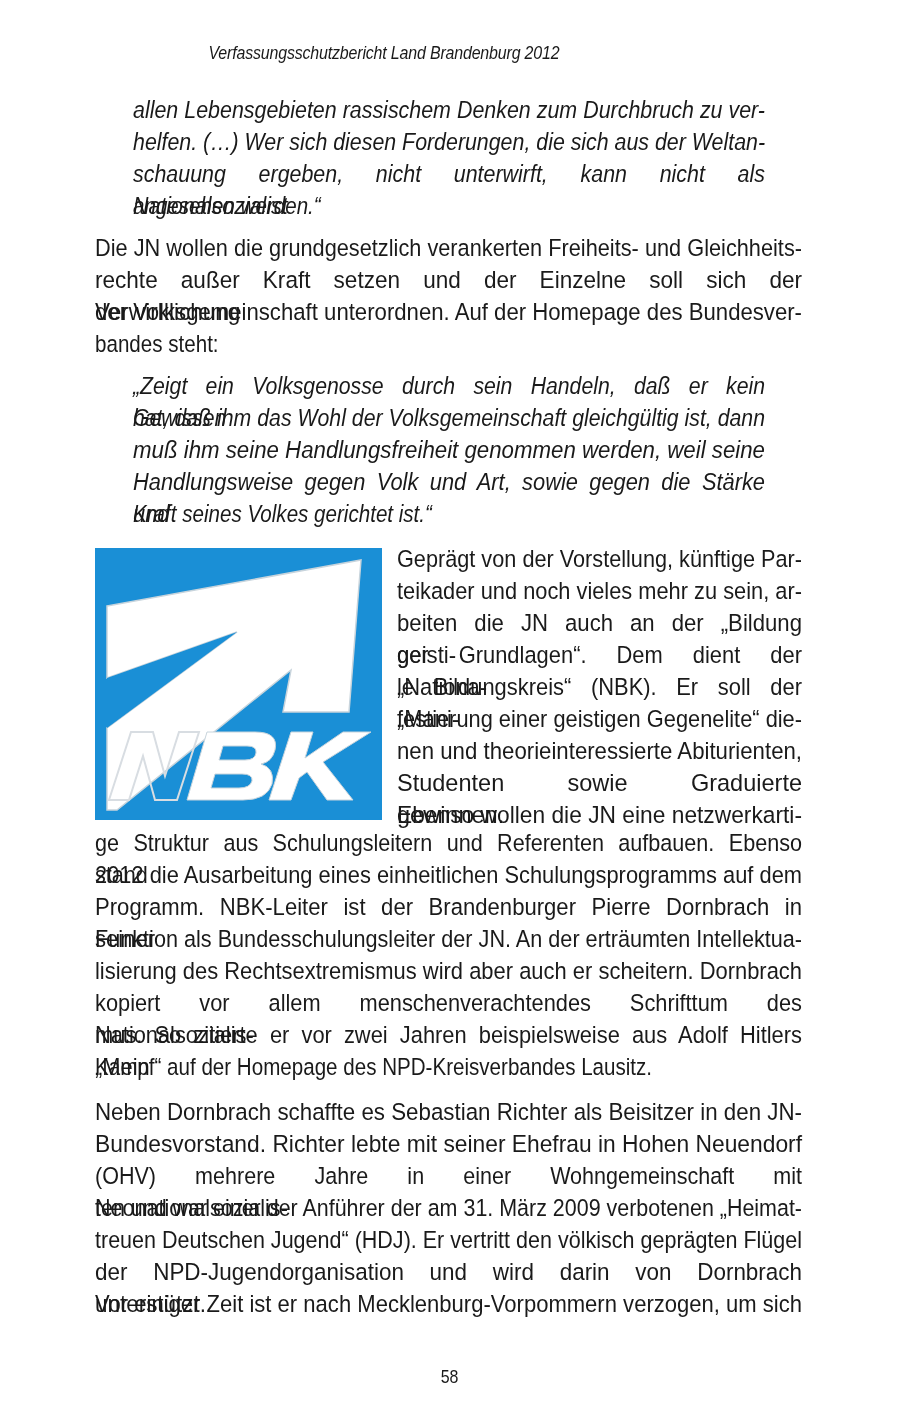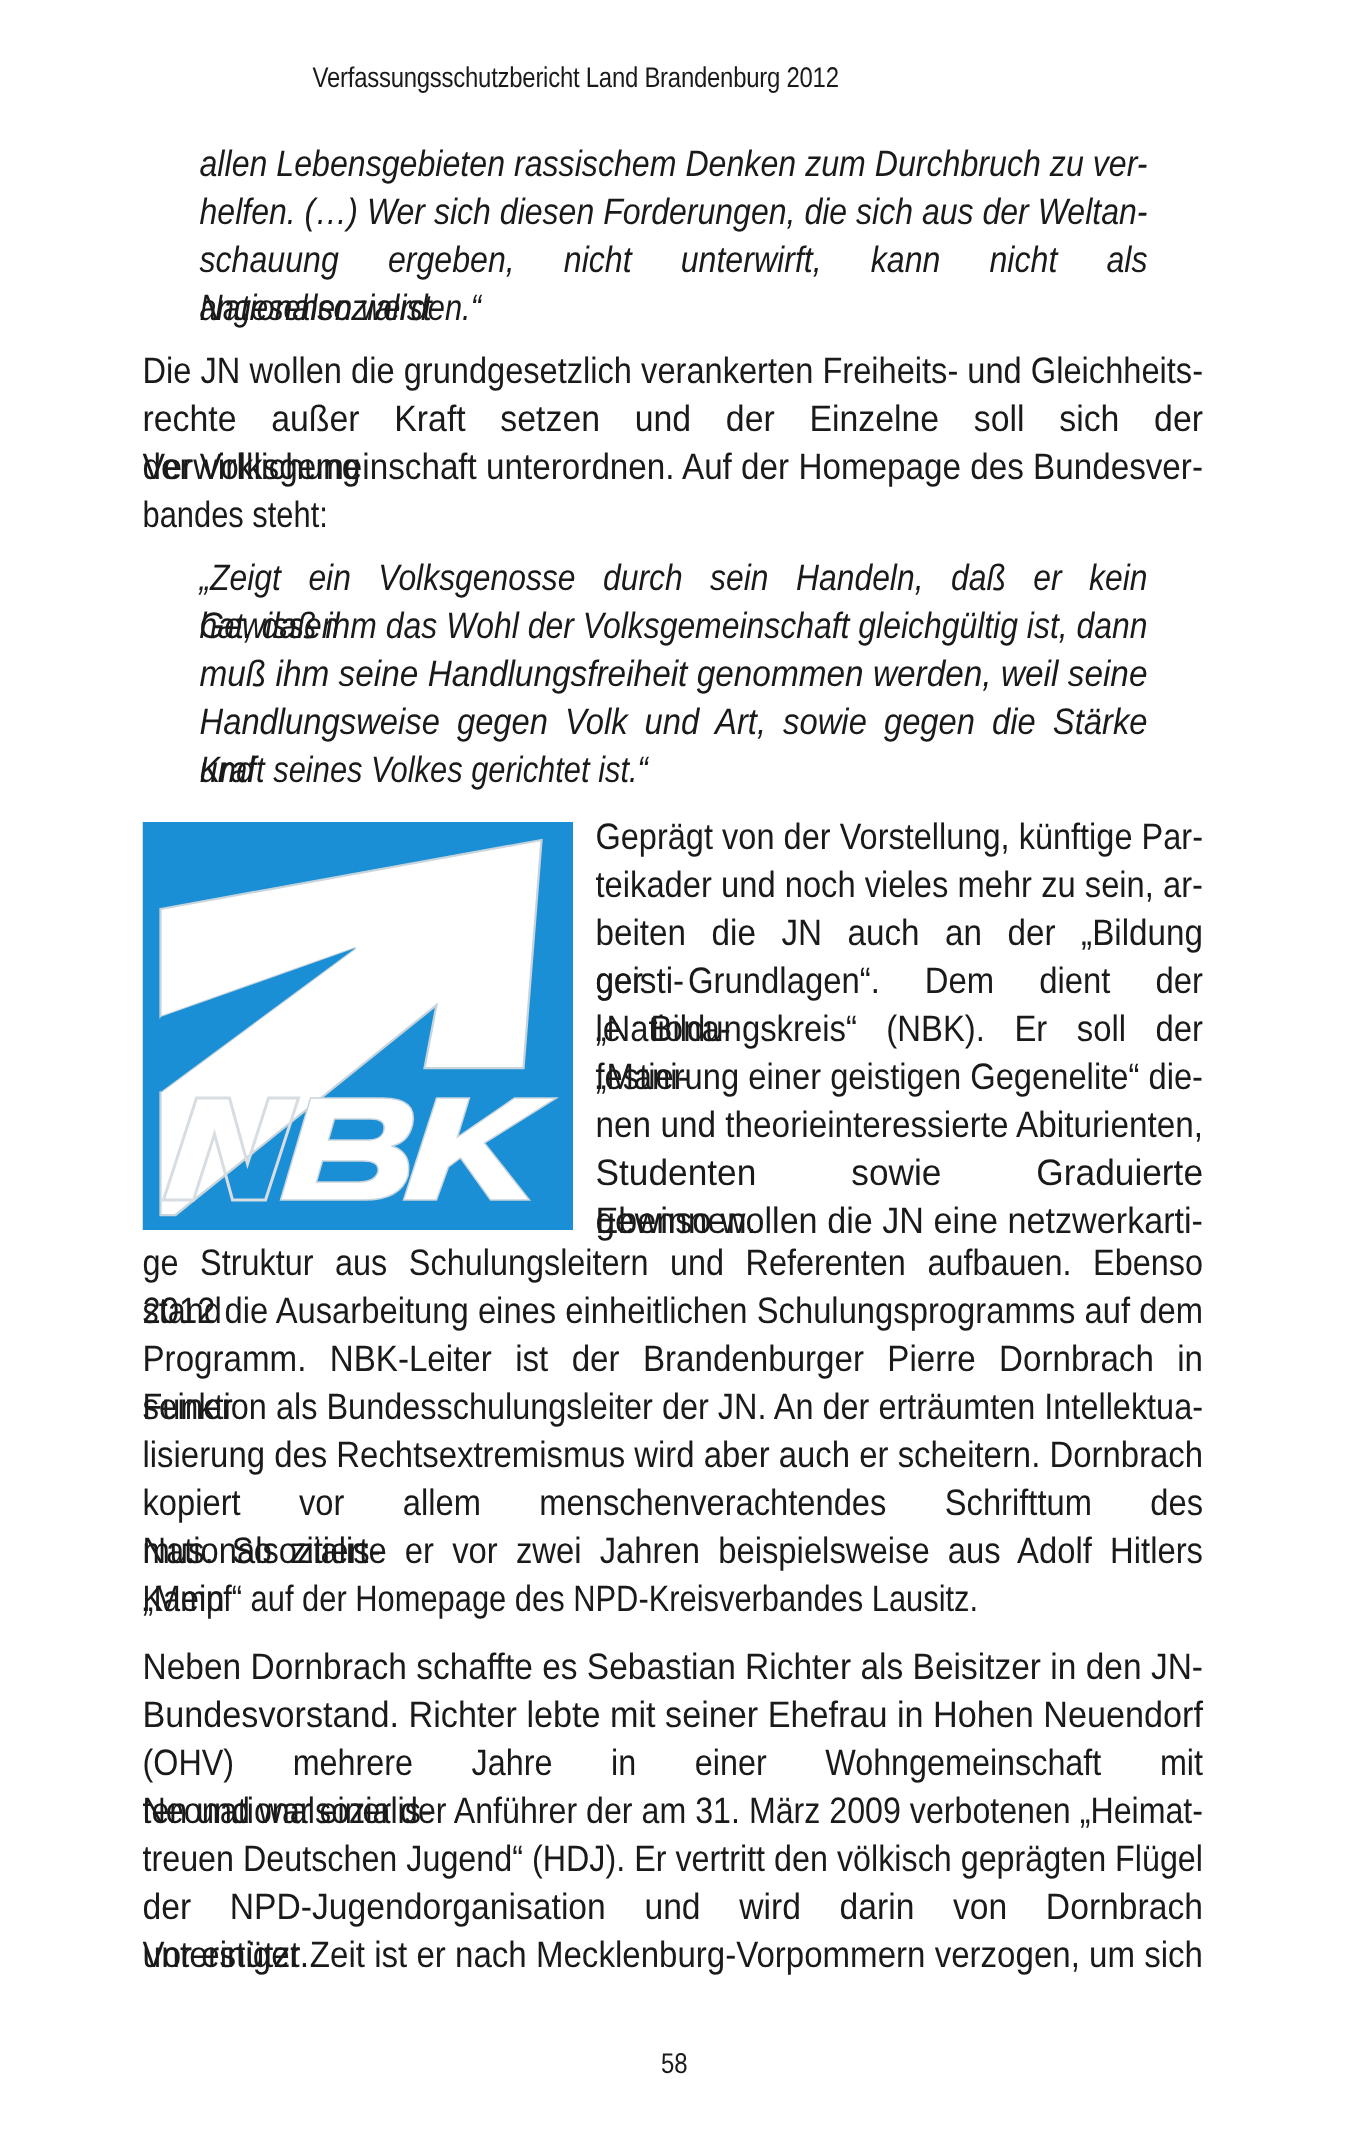--- a/index.html
+++ b/index.html
@@ -1,17 +1,17 @@
 <!DOCTYPE html>
 <html><head>
 <meta charset="utf-8">
 <style>
   html, body { margin: 0; padding: 0; background: #ffffff; }
   body { width: 900px; height: 1425px; position: relative; overflow: hidden; font-family: "Liberation Sans", sans-serif; color: #1a1a1a; }
-  .header { position: absolute; top: 42px; left: 0; width: 768px; text-align: center; font-size: 19px; letter-spacing: -0.2px; }
+  .header { position: absolute; top: 42px; left: 0; width: 768px; text-align: center; font-size: 19px; letter-spacing: -0.2px; font-style: italic; }
   .header span, .pageno span { display: inline-block; transform: scaleX(0.84); transform-origin: center; }
   .line { position: absolute; white-space: nowrap; font-size: 24.5px; line-height: 32px; height: 32px; transform-origin: left top; }
   .line.quote { font-style: italic; }
   .justify { text-align: justify; text-align-last: justify; white-space: normal; }
   .pageno { position: absolute; top: 1366px; left: 0; width: 900px; text-align: center; font-size: 19px; }
   .logo { position: absolute; left: 95px; top: 548px; width: 287px; height: 272px; }
 </style>
 </head>
 <body>
 

